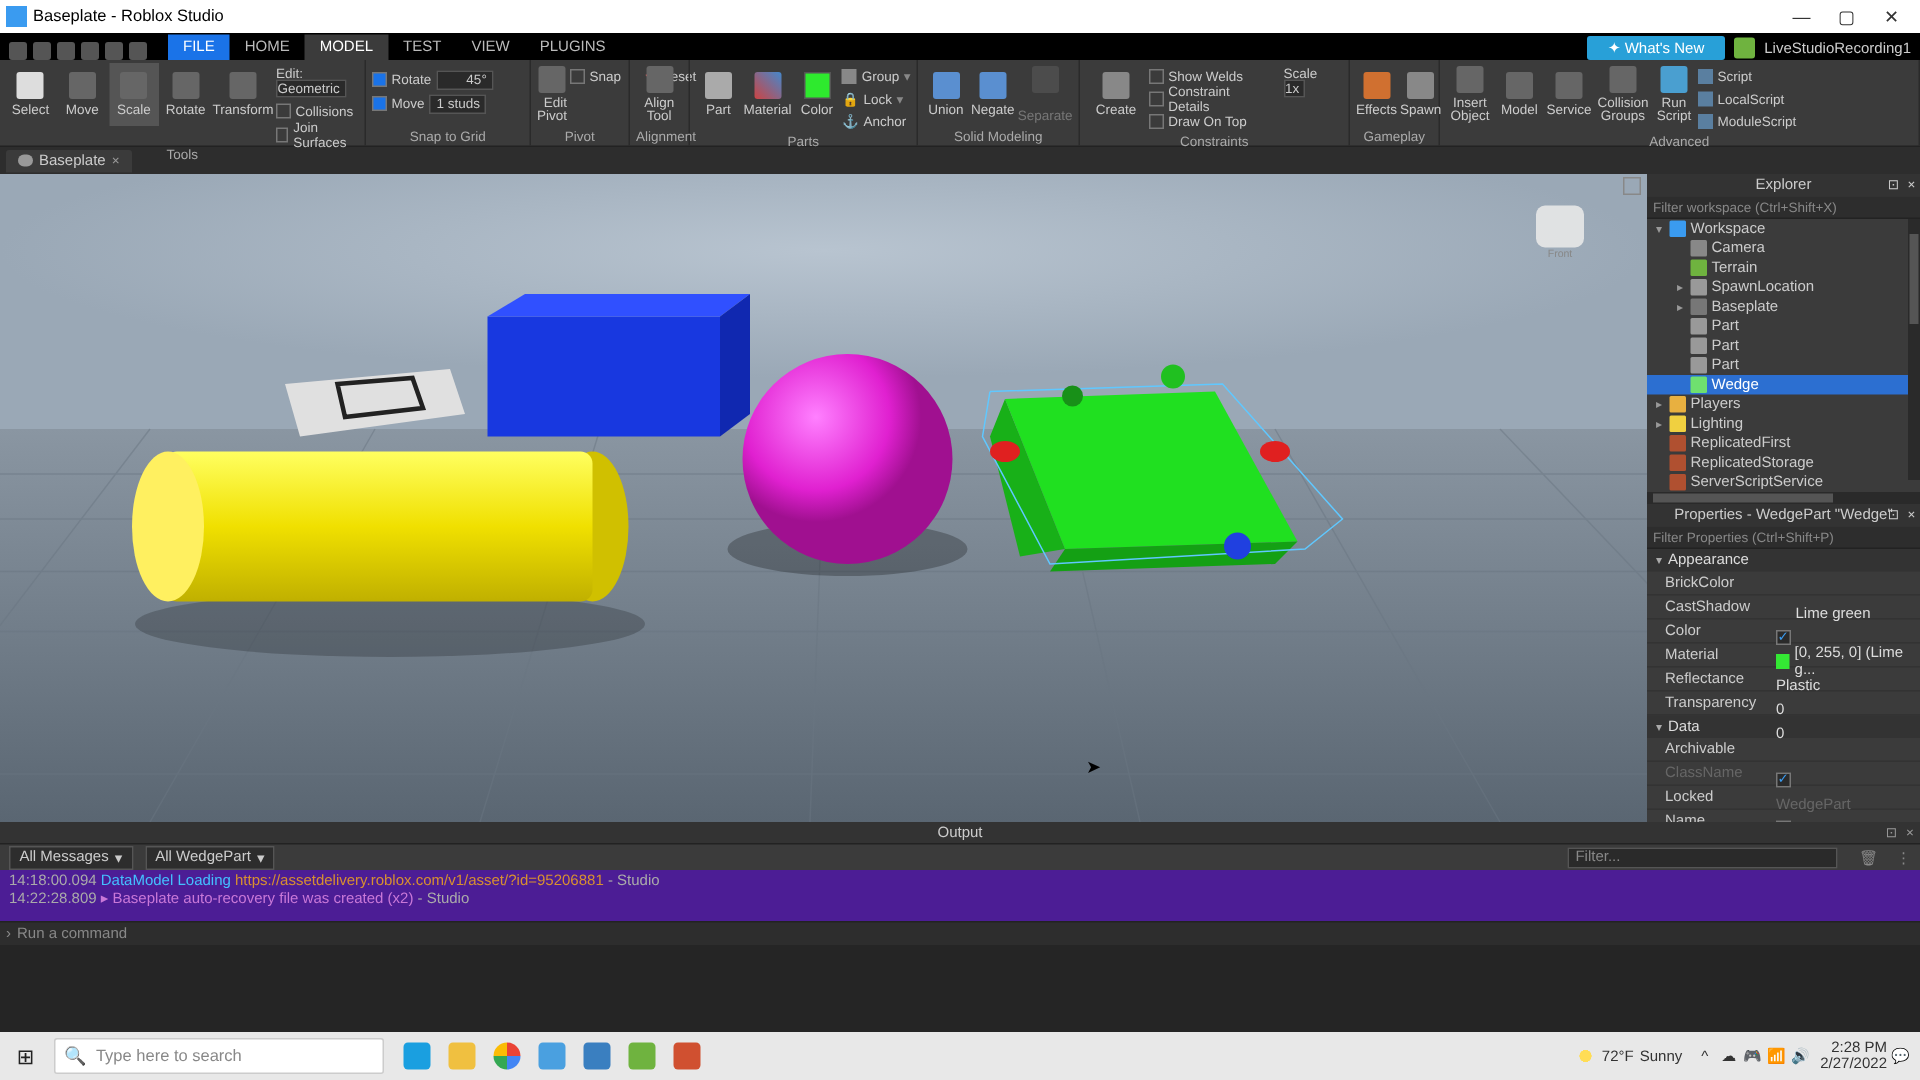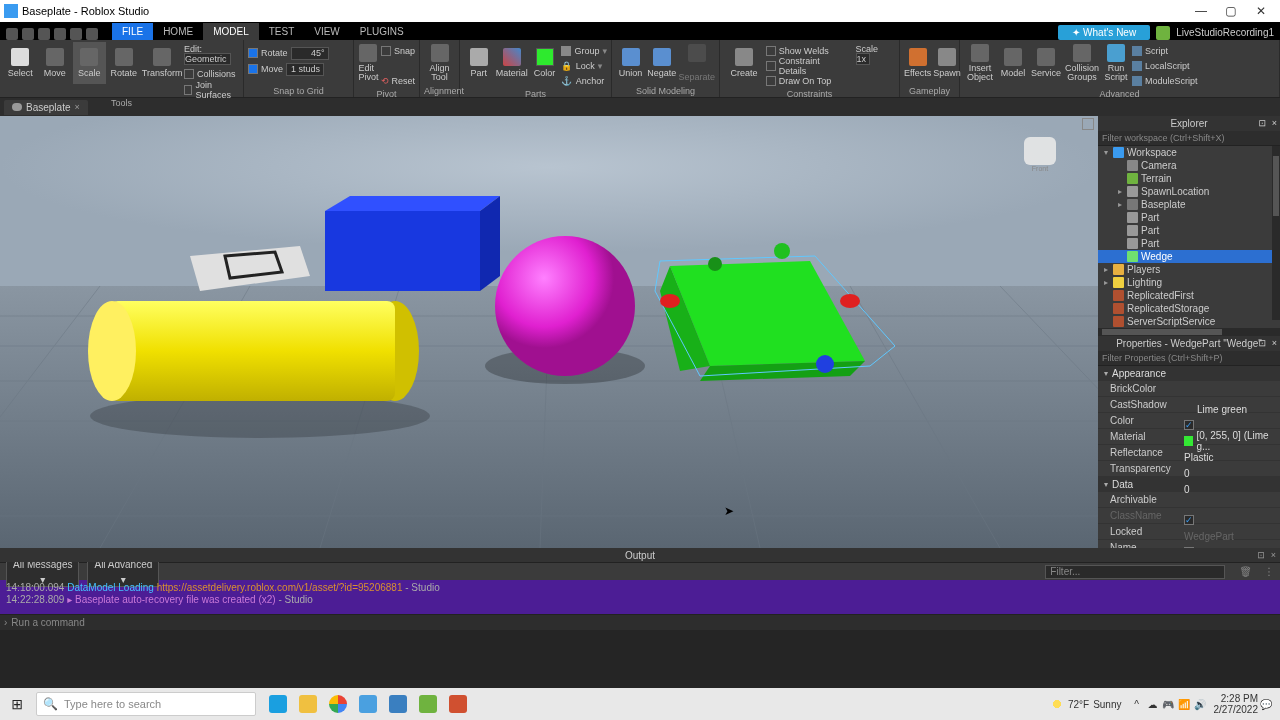--- a/index.html
+++ b/index.html
@@ -88,21 +88,21 @@
 .prop-row .v { flex: 1; font-size: 10px; color: #ddd; display:flex; align-items:center; gap:3px; padding-left: 4px; margin-top: 28px; }
 .prop-row.dim .k, .prop-row.dim .v { color: #666; }
 .sw { width: 10px; height: 10px; display:inline-block; }
 .cb { width: 10px; height: 10px; border: 1px solid #777; background:#2a2a2a; }
 .cb.on::after { content: "✓"; color: #3a9bf0; font-size: 9px; position: relative; top: -2px; }
 
 
 .output-header { height: 14px; background: #333; display:flex; align-items:center; justify-content:center; font-size:10px; color:#ccc; position:relative; }
 .output-header .r { position:absolute; right:4px; display:flex; gap:6px; font-size:9px; color:#999;}
 .output-toolbar { height: 18px; background: #3b3b3b; display:flex; align-items:center; gap:8px; padding:0 6px; font-size:10px; color:#ccc; border-top:1px solid #222;}
-.out-dd { background:#2d2d2d; padding:1px 6px; border:1px solid #555; font-size:10px; display:flex; align-items:center; gap:4px;flex-direction:column;}
+.out-dd { background:#2d2d2d; padding:1px 6px; border:1px solid #555; font-size:10px; display:flex; align-items:center; gap:4px;}
 .out-filter { margin-left:auto; width:180px; height:14px; background:#2a2a2a; border:1px solid #555; font-size:10px; color:#888; padding-left:4px;}
 .output-body { height: 34px; background: #4c1d95; font-family: Consolas, monospace; font-size: 10px; padding: 2px 6px; line-height: 12px; }
 .output-body .ts { color: #aaa; }
 .output-body .ln1 { color: #44c0ff; }
 .output-body .url { color: #d89030; }
 .output-body .src { color: #aaa; }
 .output-body .ln2 { color: #c978d8; text-align: right; }
 .cmd-bar { height: 16px; background: #2d2d2d; border-top:1px solid #222; display:flex; align-items:center; font-size:10px; color:#888; padding-left:4px; gap:4px;}
 
 
@@ -212,24 +212,24 @@
           <span class="num-input">1 studs</span>
         </div>
     </div>
     <div class="label">Snap to Grid</div>
   </div>
 
   <div class="ribbon-group" style="width:66px">
     <div class="body">
       <div class="rbtn">
           <div class="ico"></div>
-          <span style="white-space:pre;text-align:left;line-height:9px">Edit
+          <span style="white-space:pre;text-align:right;line-height:9px">Edit
 Pivot</span>
         </div>
-      <div style="display:flex;flex-direction:column;gap:16px;padding-top:2px">
+      <div style="display:flex;flex-direction:row;gap:16px;padding-top:2px">
         <div class="chk-row">
             <span class="chk"></span>
             <span>Snap</span>
           </div>
         <div class="chk-row">
             <span style="color:#e06060">⟲</span>
             <span>Reset</span>
           </div>
       </div>
     </div>
@@ -635,21 +635,21 @@
       <span>⊡</span>
       <span>×</span>
     </div>
 </div>
 <div class="output-toolbar">
   <div class="out-dd">
       <span>All Messages</span>
       <span>▾</span>
     </div>
   <div class="out-dd">
-      <span>All Advanced</span>
+      <span>All WedgePart</span>
       <span>▾</span>
     </div>
   <div class="out-filter">Filter...</div>
   <span style="color:#888;margin-left:6px">🗑</span>
   <span style="color:#888;margin-left:4px">⋮</span>
 </div>
 <div class="output-body">
   <div><span class="ts">14:18:00.094</span>  <span class="ln1">DataModel Loading </span><span class="url">https://assetdelivery.roblox.com/v1/asset/?id=95206881</span><span class="src">  -  Studio</span></div>
   <div><span class="ts">14:22:28.809</span>  <span class="ln2">▸ Baseplate auto-recovery file was created (x2)</span><span class="src">  -  Studio</span></div>
 </div>

